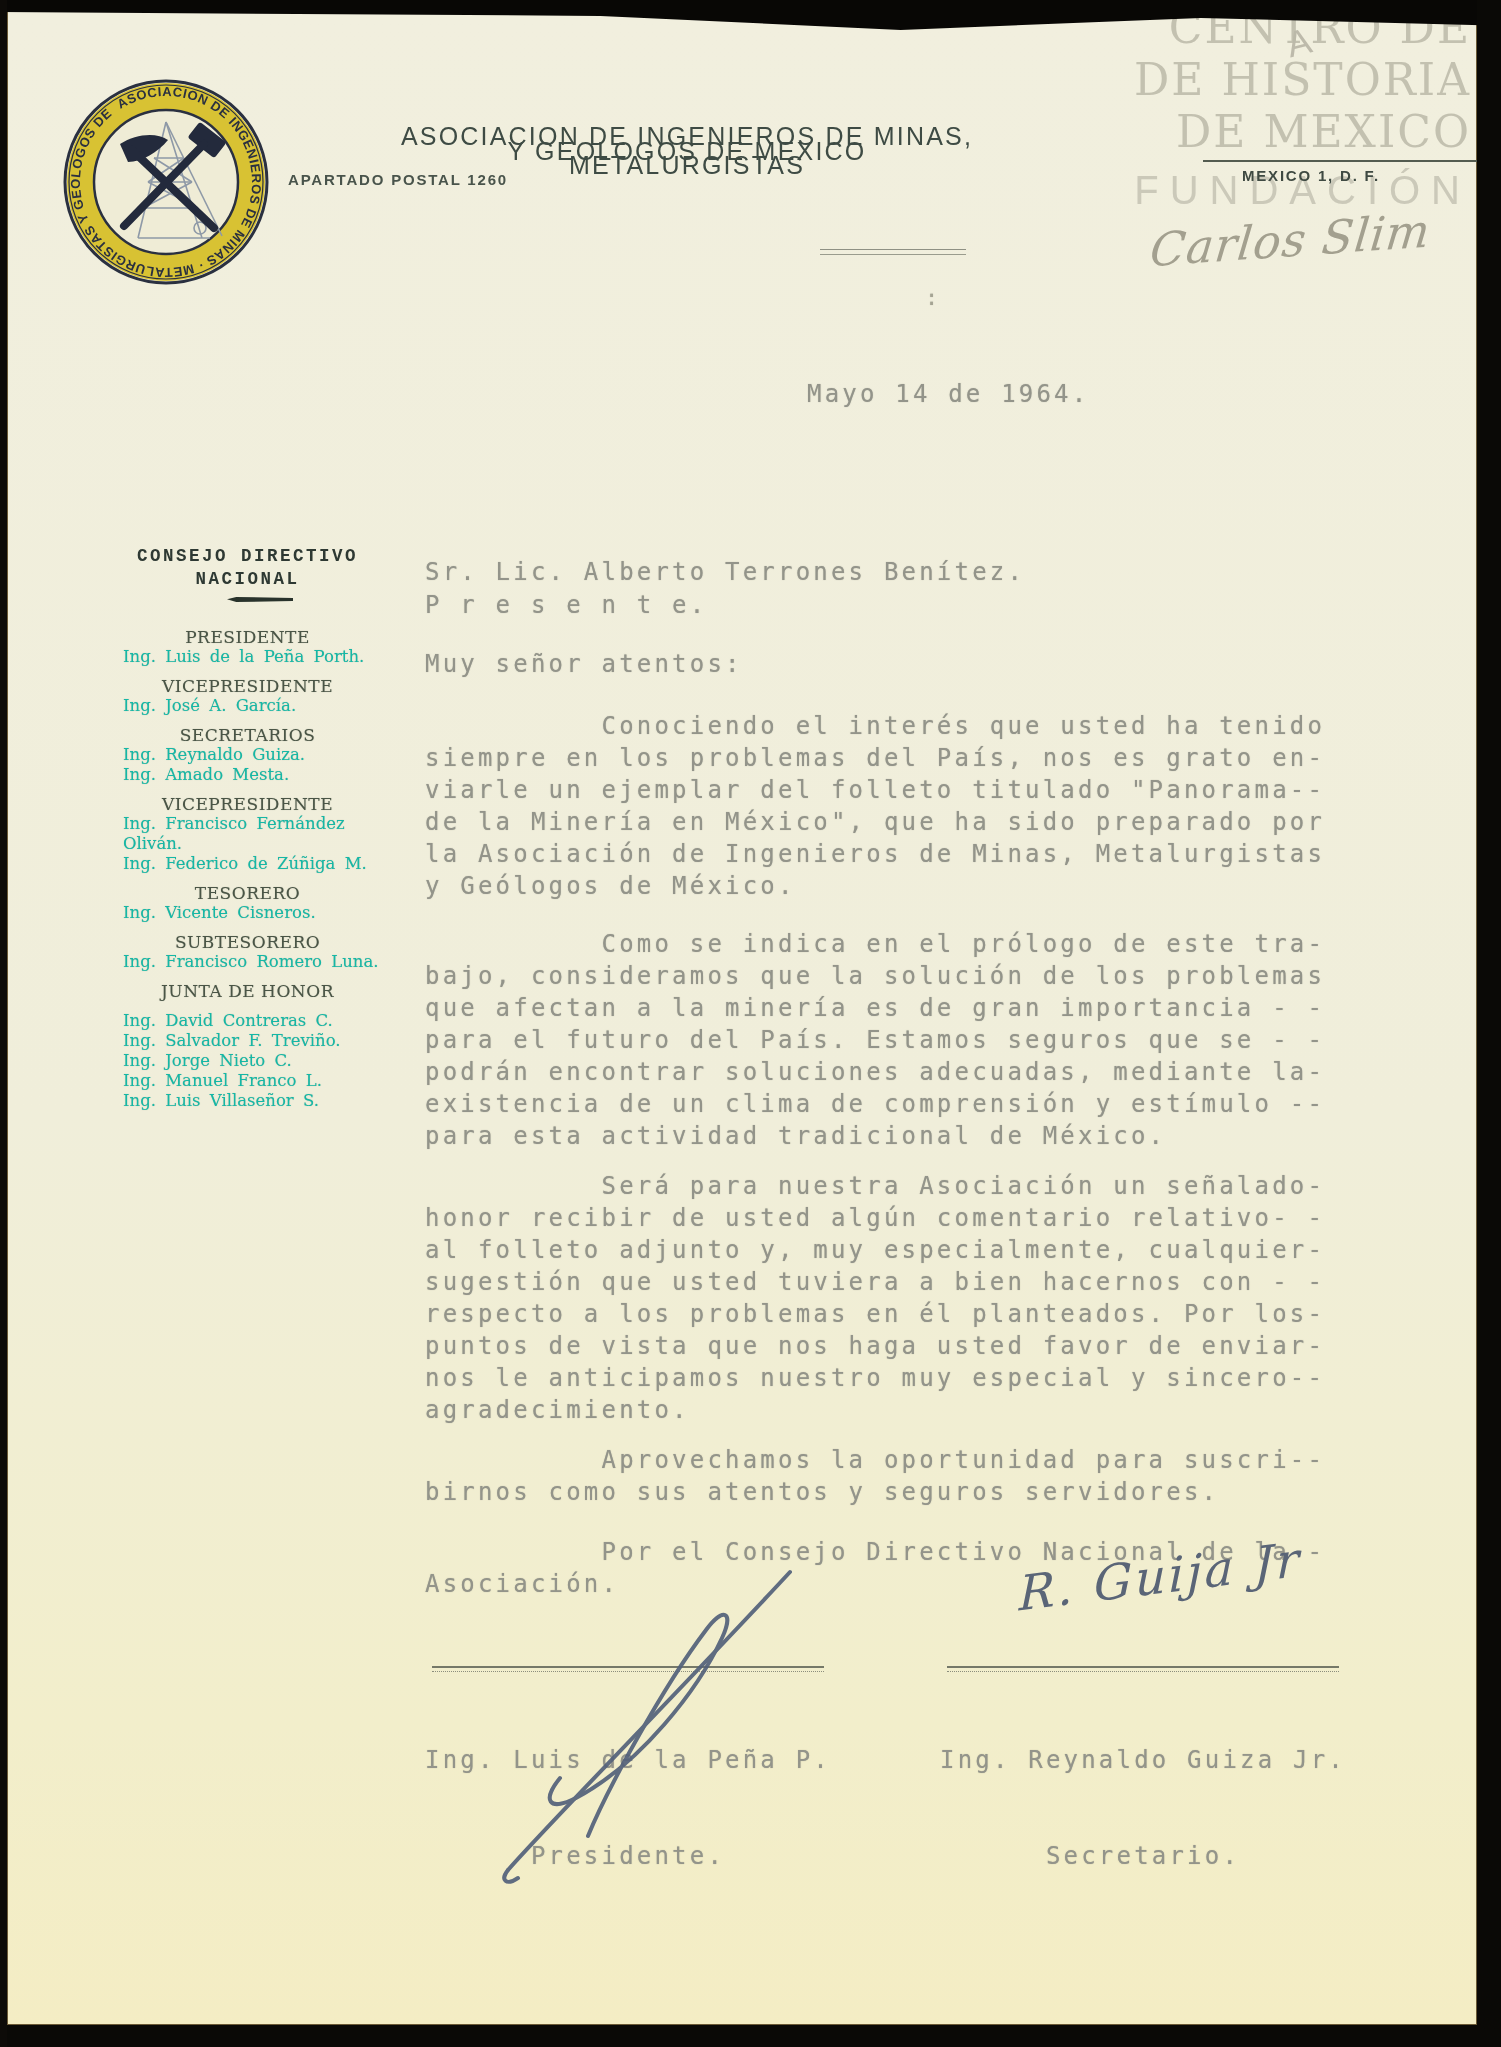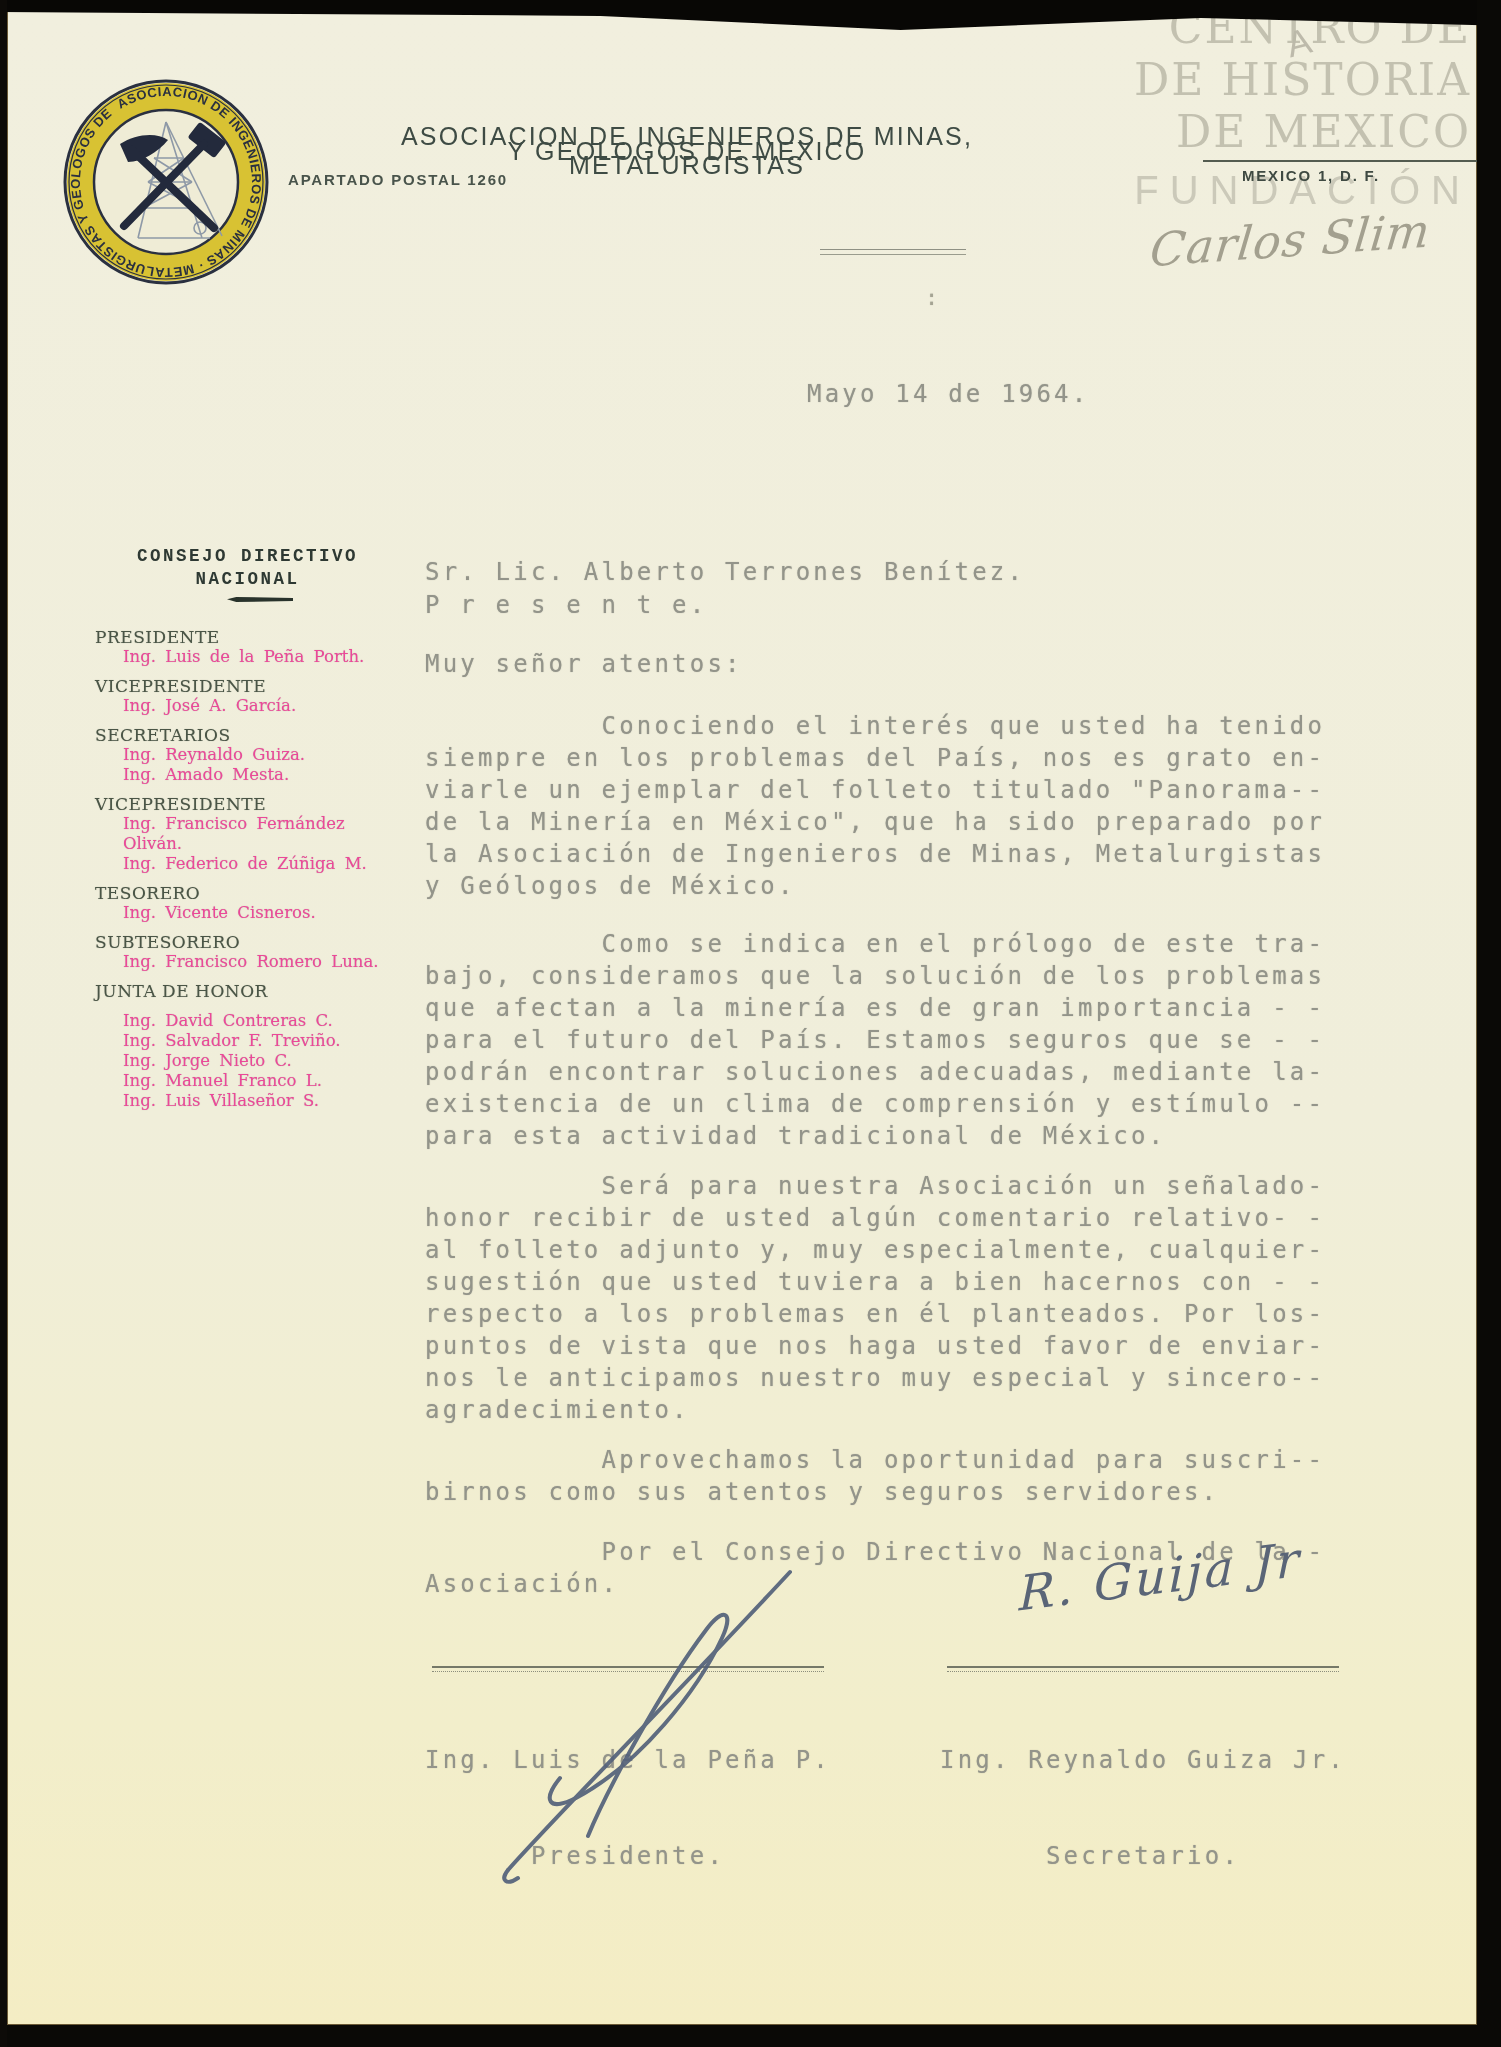--- a/index.html
+++ b/index.html
@@ -55,22 +55,22 @@
 
   
   .council{position:absolute;left:95px;top:533px;width:305px;}
   .council-title{text-align:center;font-family:Liberation Mono, monospace;font-weight:bold;
       font-size:17.5px;line-height:23px;letter-spacing:2.5px;color:#2e3933;padding-top:12px;white-space:pre-line;}
   .council-bar{width:66px;height:5px;background:#29332c;margin:6px 0 0 132px;
       clip-path:polygon(0 45%,14% 0,100% 18%,100% 82%,14% 100%);}
   .council-section{margin-top:9px;font-family:"DejaVu Serif",serif;}
   .council-section.first{margin-top:25px;}
   .c-head{font-size:17px;line-height:20px;color:#4a5546;letter-spacing:0.5px;
-      text-shadow:0 0 1px rgba(74,85,70,0.4);}
-  .c-names{font-size:16.5px;line-height:20px;color:#ec4899;margin-left:28px;
+      text-shadow:0 0 1px rgba(74,85,70,0.4);text-align:center;}
+  .c-names{font-size:16.5px;line-height:20px;color:#14b8a6;margin-left:28px;
       white-space:pre-line;word-spacing:4px;text-shadow:0 0 1px rgba(90,101,82,0.35);}
   .c-names.junta{margin-top:10px;line-height:20px;}
 
   
   .sig-rule{position:absolute;height:3px;border-top:2px solid #757868;border-bottom:1px dotted #8b8d7d;}
   .sig-rule.left{left:432px;top:1666px;width:392px;}
   .sig-rule.right{left:947px;top:1666px;width:392px;}
   .sig-col{position:absolute;width:406px;text-align:center;line-height:32px;}
   .sig-col.left{left:425px;top:1680px;}
   .sig-col.right{left:940px;top:1680px;}

